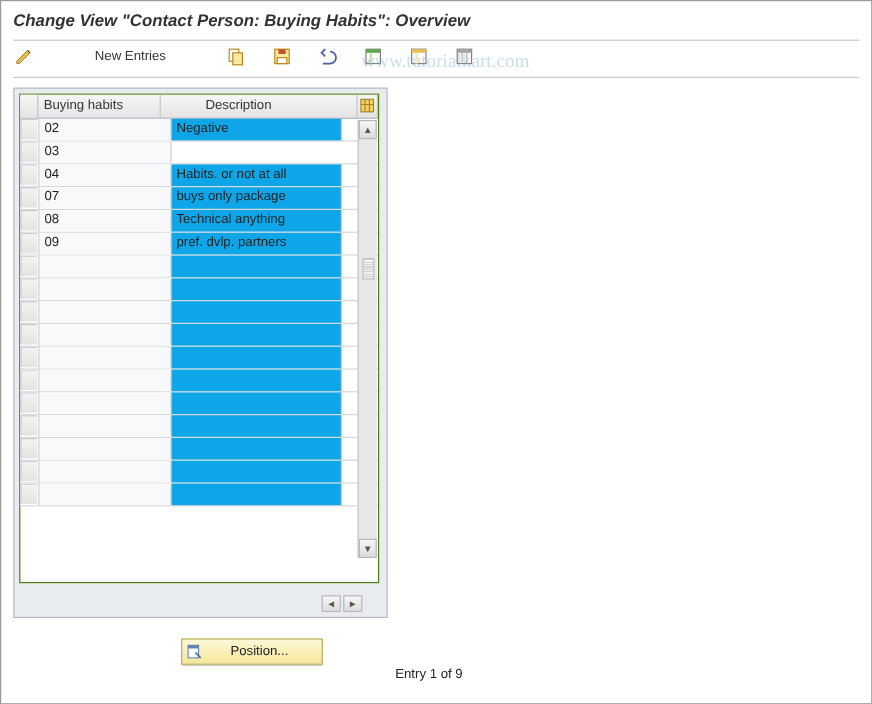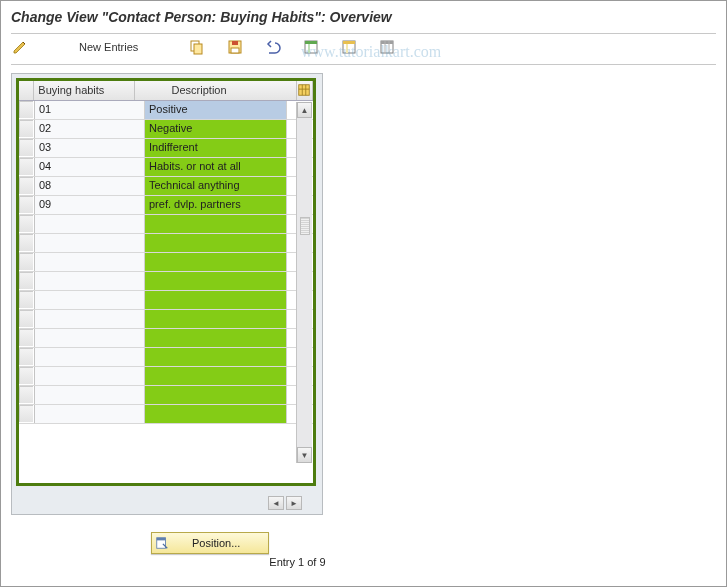--- a/index.html
+++ b/index.html
@@ -6,41 +6,41 @@
     body { font-family: Arial, sans-serif; font-size: 11px; background: #fff; width: 727px; height: 587px; border: 1px solid #999; position: relative; }
     .title-bar { padding: 8px 10px 6px; font-size: 14px; font-weight: bold; font-style: italic; color: #333; }
     .divider { height: 1px; background: #c8c8c8; margin: 2px 10px 0; }
     .toolbar { display: flex; align-items: center; gap: 20px; padding: 4px 10px 6px; }
     .toolbar .spacer { width: 4px; }
     .tb-icon { width: 18px; height: 18px; display: flex; align-items: center; justify-content: center; cursor: pointer; border-radius: 2px; }
     .tb-icon svg { width: 16px; height: 16px; }
     .new-entries { font-size: 11px; color: #333; cursor: pointer; padding: 2px 6px; }
     .watermark { position: absolute; top: 42px; left: 300px; font-size: 16px; color: rgba(100,160,200,0.35); font-family: Georgia, serif; pointer-events: none; }
     .panel { margin: 8px 10px 0; width: 312px; height: 442px; background: #e8ecf0; border: 1px solid #b8bcc0; padding: 4px; position: relative; }
-    .table { background: #fff; border: 3px solid #4d7c0f; position: relative; height: 408px; width: 300px; }
+    .table { background: #fff; border: 1px solid #4d7c0f; position: relative; height: 408px; width: 300px; }
     .thead { display: flex; background: linear-gradient(#f6f6f6,#e4e4e4); border-bottom: 1px solid #aab; height: 20px; }
     .th { padding: 3px 4px; font-size: 11px; color: #333; border-right: 1px solid #c4c4c4; }
     .th-sel { width: 16px; background: linear-gradient(#f6f6f6,#e4e4e4); }
     .th-code { width: 110px; }
     .th-desc { width: 142px; margin-left: 33px; }
     .th-settings { width: 18px; text-align: center; padding: 2px 0; }
     .rows { }
     .row { display: flex; height: 19px; border-bottom: 1px solid #d8d8d8; }
     .cell-sel { width: 16px; background: linear-gradient(#f4f4f4,#e2e2e2); border-right: 1px solid #c4c4c4; box-shadow: inset -1px -1px 0 #fff, inset 1px 1px 0 #ccc; }
     .cell-code { width: 110px; border-right: 1px solid #d0d0d0; padding: 2px 4px; background: #f8f9fb; color: #222; }
-    .cell-desc { width: 142px; border-right: 1px solid #d0d0d0; padding: 2px 4px; background: #84cc16; color: #222; white-space: nowrap; overflow: hidden; }
+    .cell-desc { width: 142px; border-right: 1px solid #d0d0d0; padding: 2px 4px; background: #0ea5e9; color: #222; white-space: nowrap; overflow: hidden; }
     .row.r0 .cell-desc { background: #b8cce4; }
     .vscroll { position: absolute; right: 1px; top: 21px; bottom: 20px; width: 16px; background: #e8e8ea; border-left: 1px solid #c4c4c4; }
     .scroll-btn { height: 16px; background: linear-gradient(#f6f6f6,#dcdcdc); border: 1px solid #b8b8b8; display: flex; align-items: center; justify-content: center; font-size: 8px; color: #555; cursor: pointer; }
     .scroll-track { position: absolute; top: 16px; bottom: 16px; left: 0; right: 0; }
     .scroll-btn.bottom { position: absolute; bottom: 0; left: 0; right: 0; }
     .drag-hint { position: absolute; right: 2px; top: 115px; width: 10px; height: 18px; background: repeating-linear-gradient(#d4d4d4,#d4d4d4 1px,#f0f0f0 1px,#f0f0f0 2px); border: 1px solid #c0c0c0; }
     .hscroll { position: absolute; bottom: 4px; right: 20px; display: flex; gap: 2px; }
     .hscroll .scroll-btn { width: 16px; height: 14px; }
-    .footer { position: absolute; bottom: 18px; left: 0; right: 0; display: flex; align-items: center; padding-left: 150px; }
+    .footer { position: absolute; bottom: 18px; left: 0; right: 0; display: flex; align-items: center; gap: 60px; padding-left: 150px; }
     .position-btn { display: flex; align-items: center; background: linear-gradient(#fef9d8,#f5e79a); border: 1px solid #b8a94a; height: 22px; cursor: pointer; box-shadow: 0 1px 1px rgba(0,0,0,0.2); }
     .position-btn .pos-icon { width: 20px; display: flex; align-items: center; justify-content: center; }
     .position-btn .pos-label { padding: 0 28px 0 20px; font-size: 11px; color: #222; }
     .entry-info { font-size: 11px; color: #222; margin-top: 38px; }
   </style>
 </head>
 <body>
 
 <div class="title-bar">Change View "Contact Person: Buying Habits": Overview</div>
 <div class="divider"></div>
@@ -110,39 +110,38 @@
       <div class="th th-settings">
         <svg width="14" height="14" viewBox="0 0 16 16">
             <rect x="2" y="2" width="12" height="12" fill="#f4d060" stroke="#a08020"></rect>
             <line x1="6" y1="2" x2="6" y2="14" stroke="#a08020"></line>
             <line x1="10" y1="2" x2="10" y2="14" stroke="#a08020"></line>
             <line x1="2" y1="7" x2="14" y2="7" stroke="#a08020"></line>
           </svg>
       </div>
     </div>
     <div class="rows" id="rows">
-        <div class="row r0">
-          <div class="cell-sel"></div>
-          <div class="cell-code">01</div>
-          <div class="cell-desc">Positive</div>
-        </div>
         <div class="row r1">
           <div class="cell-sel"></div>
           <div class="cell-code">02</div>
           <div class="cell-desc">Negative</div>
         </div>
         <div class="row r2">
           <div class="cell-sel"></div>
           <div class="cell-code">03</div>
-          <div class="cell-desc">Indifferent</div>
         </div>
         <div class="row r3">
           <div class="cell-sel"></div>
           <div class="cell-code">04</div>
           <div class="cell-desc">Habits. or not at all</div>
+        </div>
+        <div class="row r6">
+          <div class="cell-sel"></div>
+          <div class="cell-code">07</div>
+          <div class="cell-desc">buys only package</div>
         </div>
         <div class="row r7">
           <div class="cell-sel"></div>
           <div class="cell-code">08</div>
           <div class="cell-desc">Technical anything</div>
         </div>
         <div class="row r8">
           <div class="cell-sel"></div>
           <div class="cell-code">09</div>
           <div class="cell-desc">pref. dvlp. partners</div>

